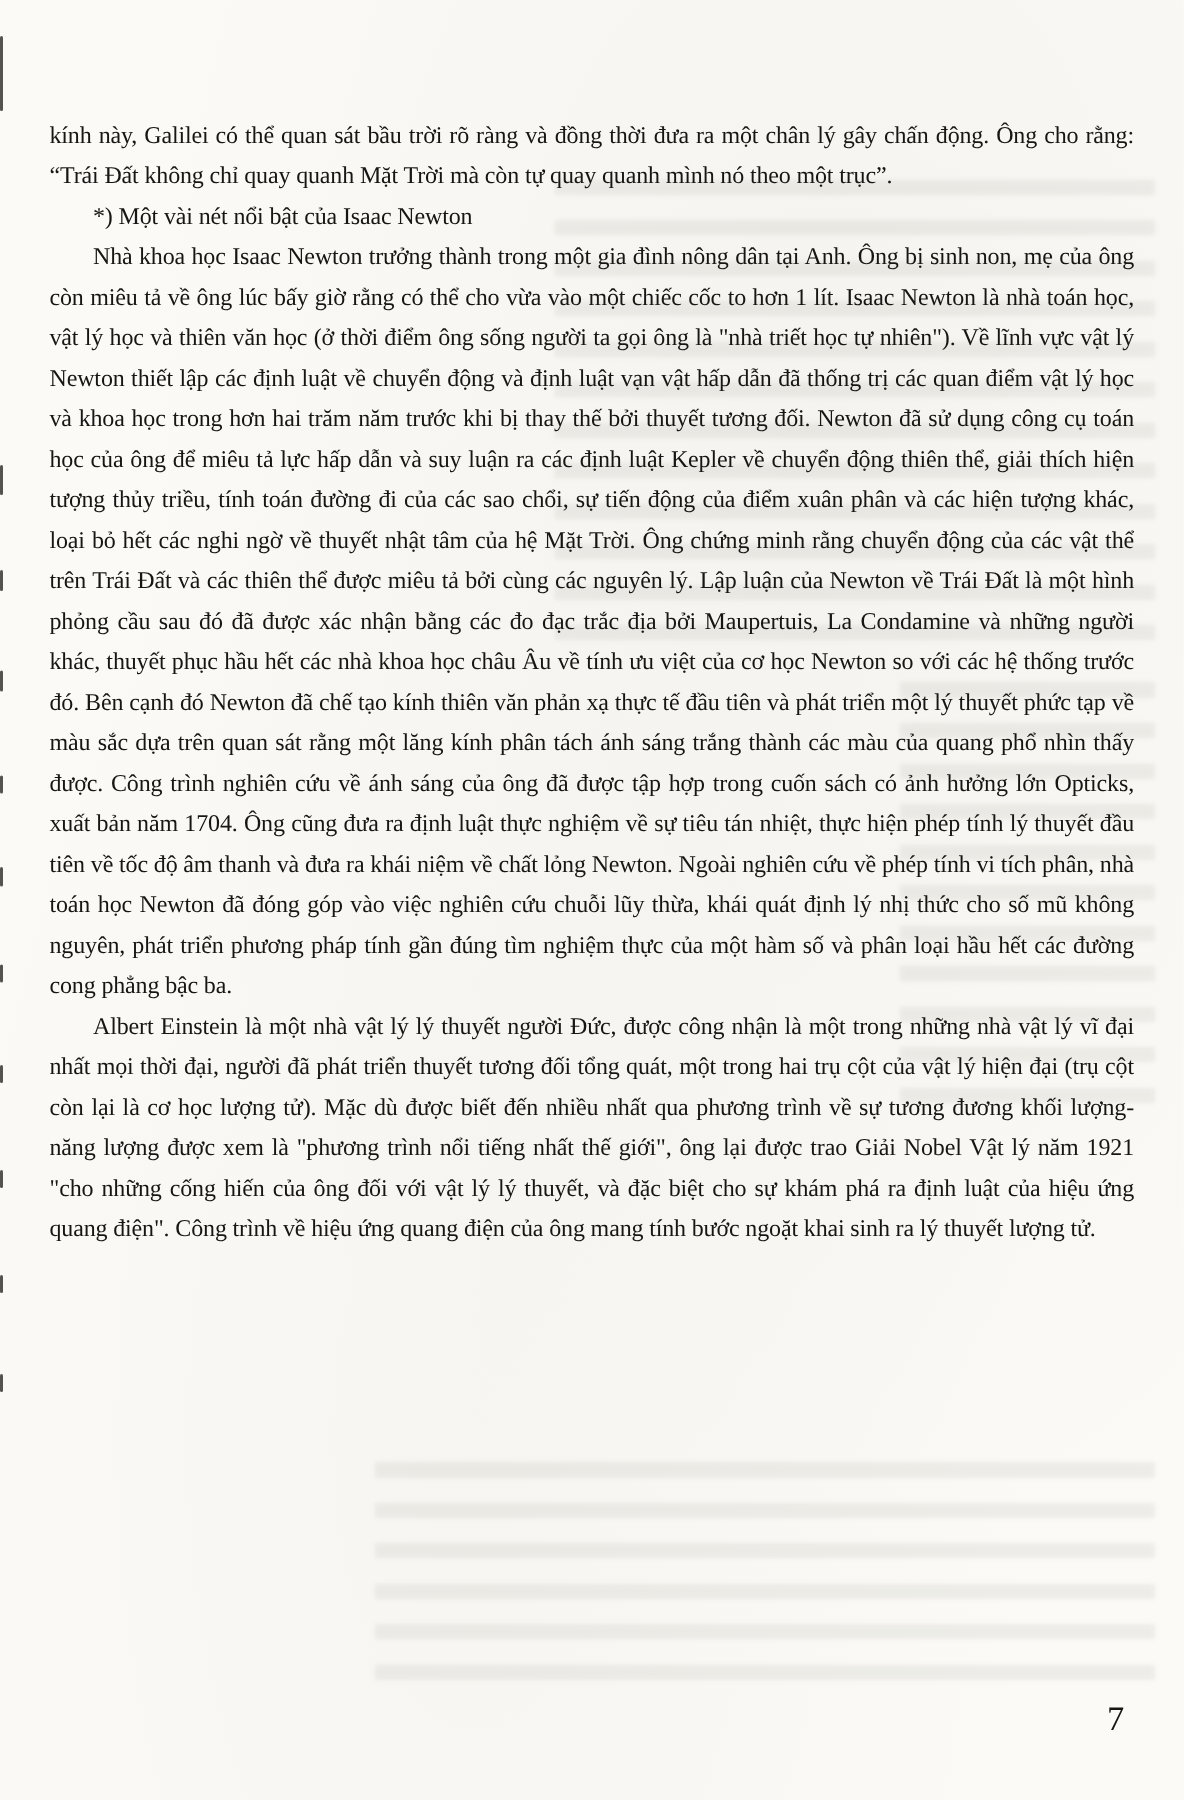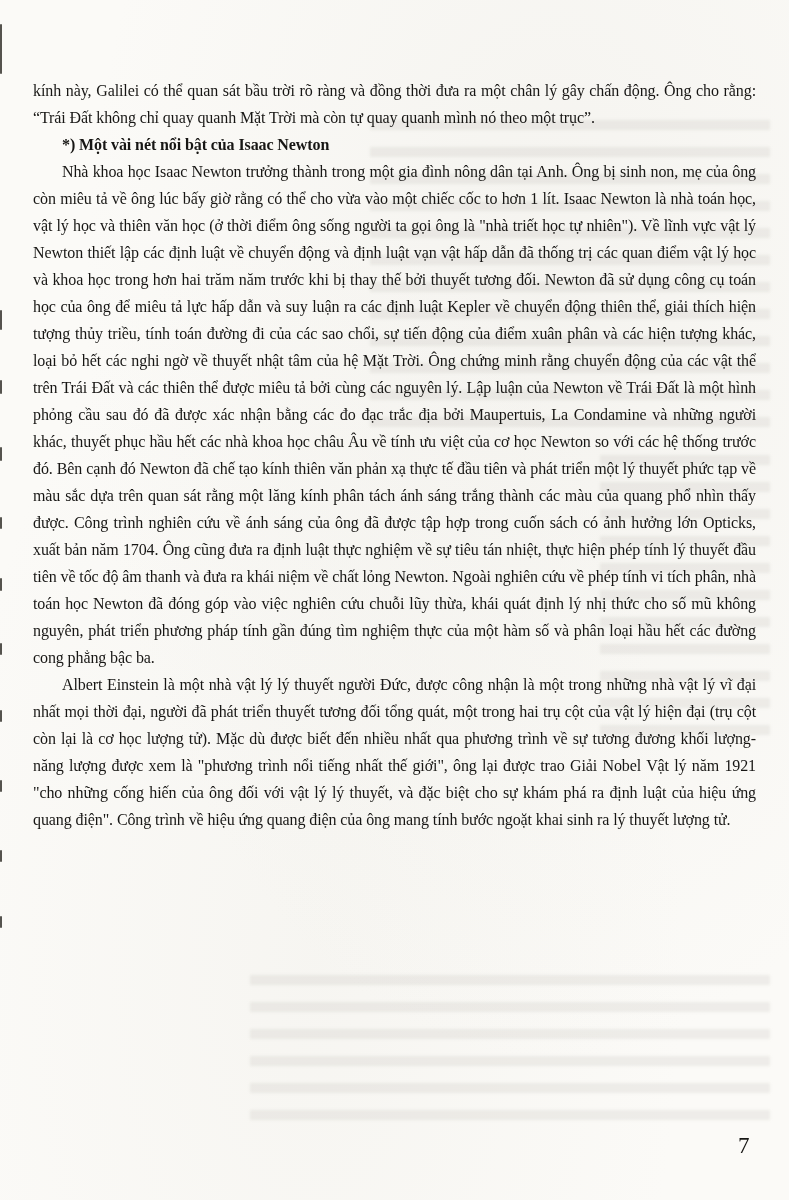--- a/index.html
+++ b/index.html
@@ -35,21 +35,21 @@
     z-index: 3;
     margin-top: 33px;
   }
   .content p {
     margin: 0;
   }
   .para-indent {
     text-indent: 29px;
   }
   .heading {
-    font-weight: bold;
+    font-weight: normal;
     text-indent: 29px;
   }
   .page-number {
     position: absolute;
     left: 738px;
     top: 1132px;
     font-size: 23px;
     line-height: 27px;
     z-index: 3;
   }

